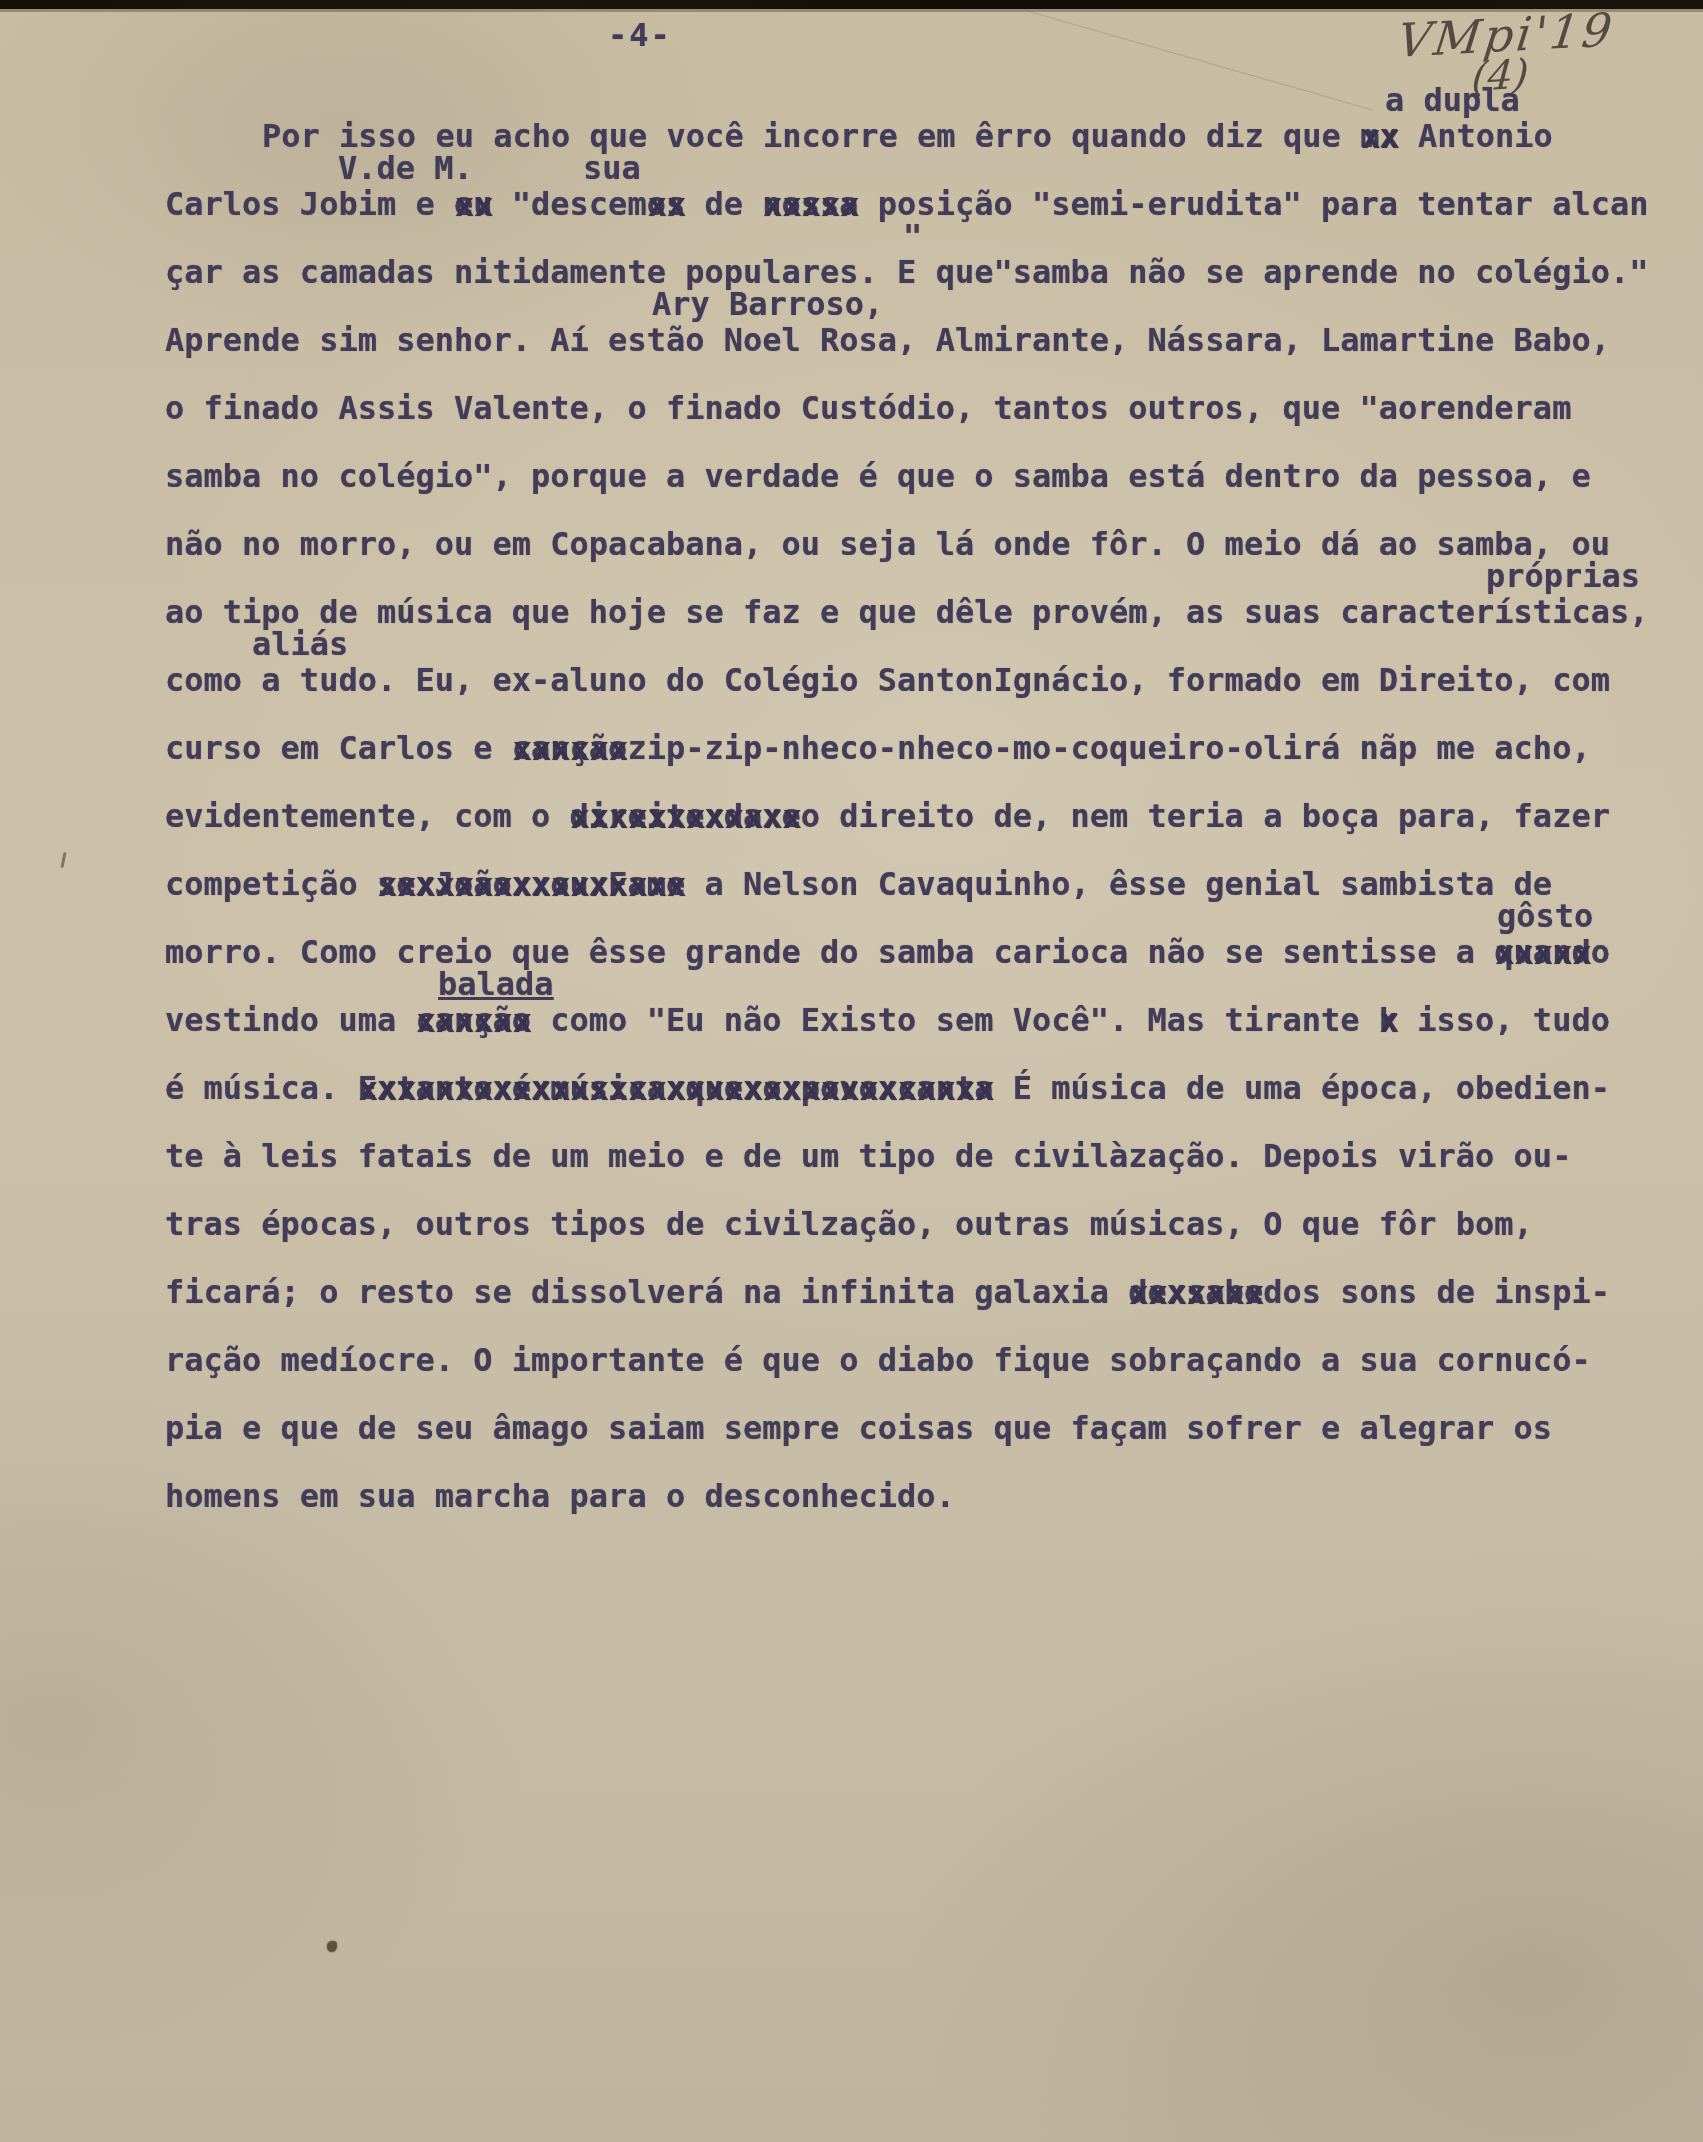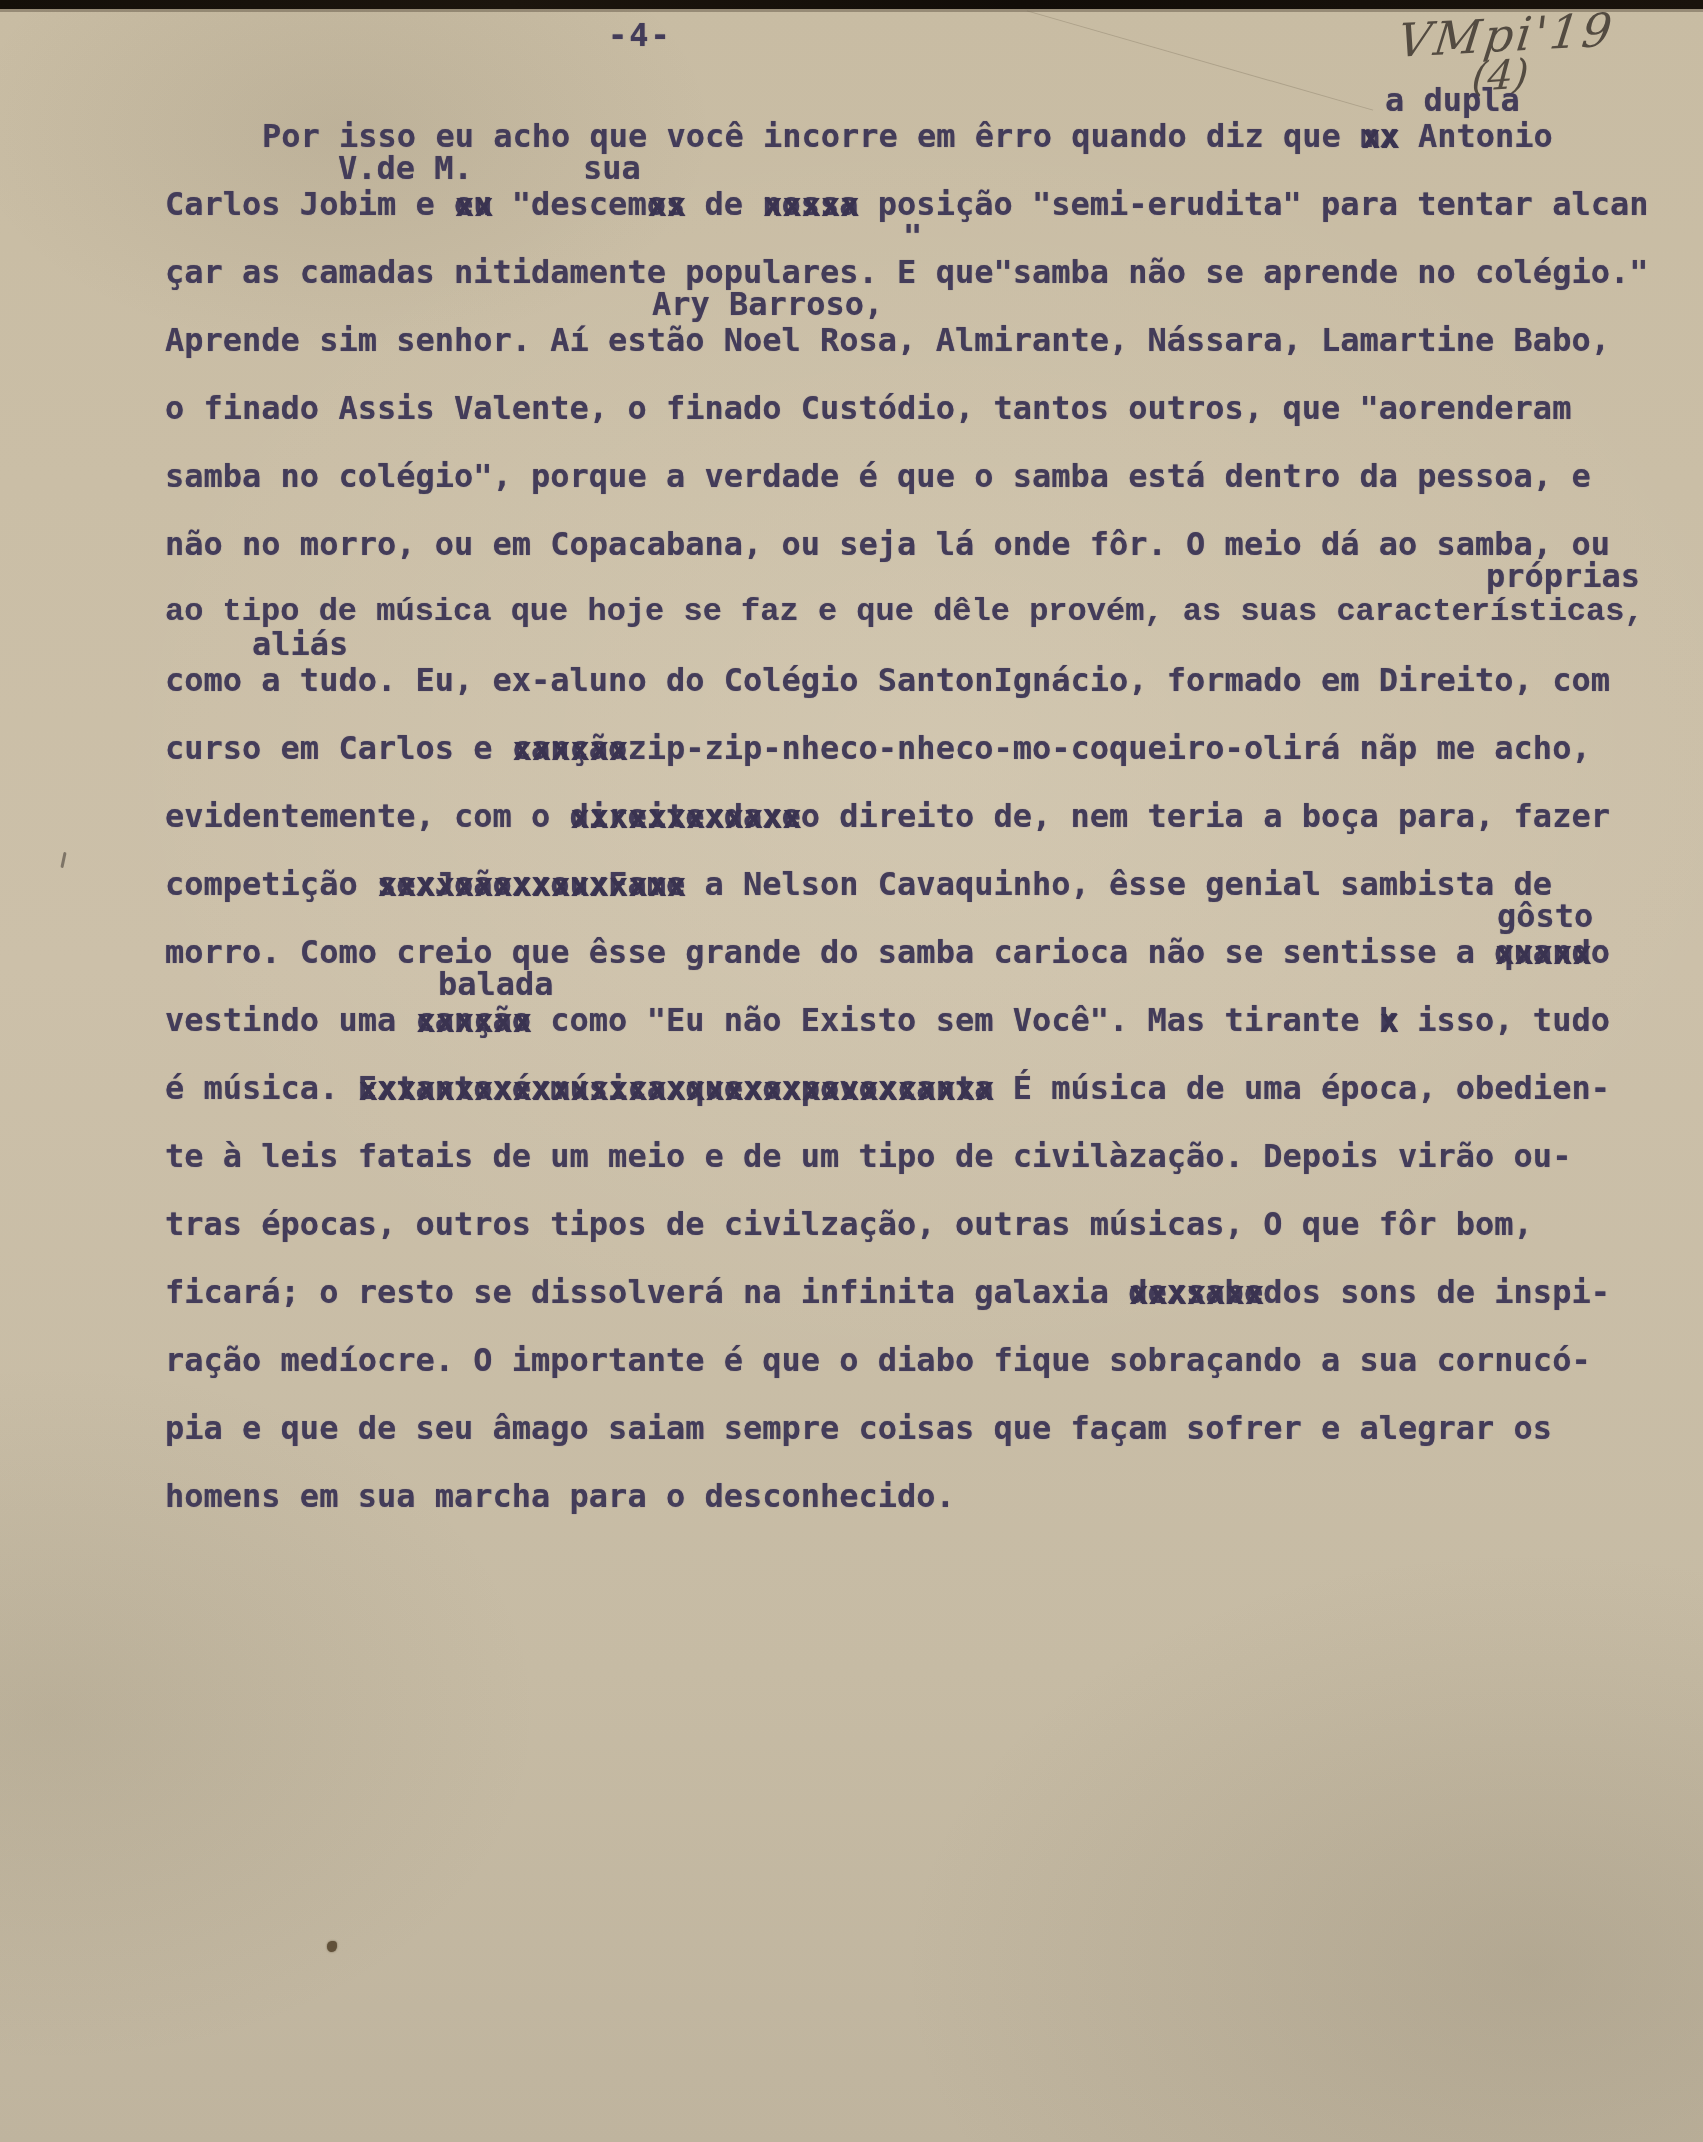--- a/index.html
+++ b/index.html
@@ -48,21 +48,21 @@
 <div class="handwritten hw2">(4)</div>
 
 <div id="typed-area">
     <div class="typed tline" style="top: 116px; left: 262px;"><span>Por isso eu acho que você incorre em êrro quando diz que </span><span class="struck" data-x="xx">mx</span><span> Antonio</span></div>
     <div class="typed tline" style="top: 184px; left: 165px;"><span>Carlos Jobim e </span><span class="struck" data-x="xx">eu</span><span> "descem</span><span class="struck" data-x="xx">os</span><span> de </span><span class="struck" data-x="xxxxx">nossa</span><span> posição "semi-erudita" para tentar alcan</span></div>
     <div class="typed tline" style="top: 252px; left: 165px;"><span>çar as camadas nitidamente populares. E que"samba não se aprende no colégio."</span></div>
     <div class="typed tline" style="top: 320px; left: 165px;"><span>Aprende sim senhor. Aí estão Noel Rosa, Almirante, Nássara, Lamartine Babo,</span></div>
     <div class="typed tline" style="top: 388px; left: 165px;"><span>o finado Assis Valente, o finado Custódio, tantos outros, que "aorenderam</span></div>
     <div class="typed tline" style="top: 456px; left: 165px;"><span>samba no colégio", porque a verdade é que o samba está dentro da pessoa, e</span></div>
     <div class="typed tline" style="top: 524px; left: 165px;"><span>não no morro, ou em Copacabana, ou seja lá onde fôr. O meio dá ao samba, ou</span></div>
-    <div class="typed tline" style="top: 592px; left: 165px; font-family: Liberation Mono, monospace;"><span>ao tipo de música que hoje se faz e que dêle provém, as suas características,</span></div>
+    <div class="typed tline" style="top: 592px; left: 165px;"><span>ao tipo de música que hoje se faz e que dêle provém, as suas características,</span></div>
     <div class="typed tline" style="top: 660px; left: 165px;"><span>como a tudo. Eu, ex-aluno do Colégio SantonIgnácio, formado em Direito, com</span></div>
     <div class="typed tline" style="top: 728px; left: 165px;"><span>curso em Carlos e </span><span class="struck" data-x="xxxxxx">canção</span><span>zip-zip-nheco-nheco-mo-coqueiro-olirá nãp me acho,</span></div>
     <div class="typed tline" style="top: 796px; left: 165px;"><span>evidentemente, com o </span><span class="struck" data-x="xxxxxxxxxxxx">direitexdaxe</span><span>o direito de, nem teria a boça para, fazer</span></div>
     <div class="typed tline" style="top: 864px; left: 165px;"><span>competição </span><span class="struck" data-x="xxxxxxxxxxxxxxxx">sexJoãoxxouxFame</span><span> a Nelson Cavaquinho, êsse genial sambista de</span></div>
     <div class="typed tline" style="top: 932px; left: 165px;"><span>morro. Como creio que êsse grande do samba carioca não se sentisse a </span><span class="struck" data-x="xxxxx">quando</span></div>
     <div class="typed tline" style="top: 1000px; left: 165px;"><span>vestindo uma </span><span class="struck" data-x="xxxxxx">canção</span><span> como "Eu não Existo sem Você". Mas tirante </span><span class="struck" data-x="x">k</span><span> isso, tudo</span></div>
     <div class="typed tline" style="top: 1068px; left: 165px;"><span>é música. </span><span class="struck" data-x="xxxxxxxxxxxxxxxxxxxxxxxxxxxxxxxxx">Extantoxéxmúsicaxquexoxpovoxcanta</span><span> É música de uma época, obedien-</span></div>
     <div class="typed tline" style="top: 1136px; left: 165px;"><span>te à leis fatais de um meio e de um tipo de civilàzação. Depois virão ou-</span></div>
     <div class="typed tline" style="top: 1204px; left: 165px;"><span>tras épocas, outros tipos de civilzação, outras músicas, O que fôr bom,</span></div>
     <div class="typed tline" style="top: 1272px; left: 165px;"><span>ficará; o resto se dissolverá na infinita galaxia </span><span class="struck" data-x="xxxxxxx">dexsabe</span><span>dos sons de inspi-</span></div>
@@ -70,17 +70,17 @@
     <div class="typed tline" style="top: 1408px; left: 165px;"><span>pia e que de seu âmago saiam sempre coisas que façam sofrer e alegrar os</span></div>
     <div class="typed tline" style="top: 1476px; left: 165px;"><span>homens em sua marcha para o desconhecido.</span></div>
     <div class="typed tins" style="top: 80px; left: 1385px;">a dupla</div>
     <div class="typed tins" style="top: 148px; left: 338px;">V.de M.</div>
     <div class="typed tins" style="top: 148px; left: 583px;">sua</div>
     <div class="typed tins" style="top: 216px; left: 903px;">"</div>
     <div class="typed tins" style="top: 284px; left: 652px;">Ary Barroso,</div>
     <div class="typed tins" style="top: 556px; left: 1486px;">próprias</div>
     <div class="typed tins" style="top: 624px; left: 252px;">aliás</div>
     <div class="typed tins" style="top: 896px; left: 1497px;">gôsto</div>
-    <div class="typed tins" style="top: 964px; left: 438px;">balada</div>
+    <div class="typed tins" style="top: 964px; left: 438px; text-decoration: underline;">balada</div>
   </div>
 
 <div class="speck-dot"></div>
 <div class="margin-mark"></div>
 
 </body></html>

